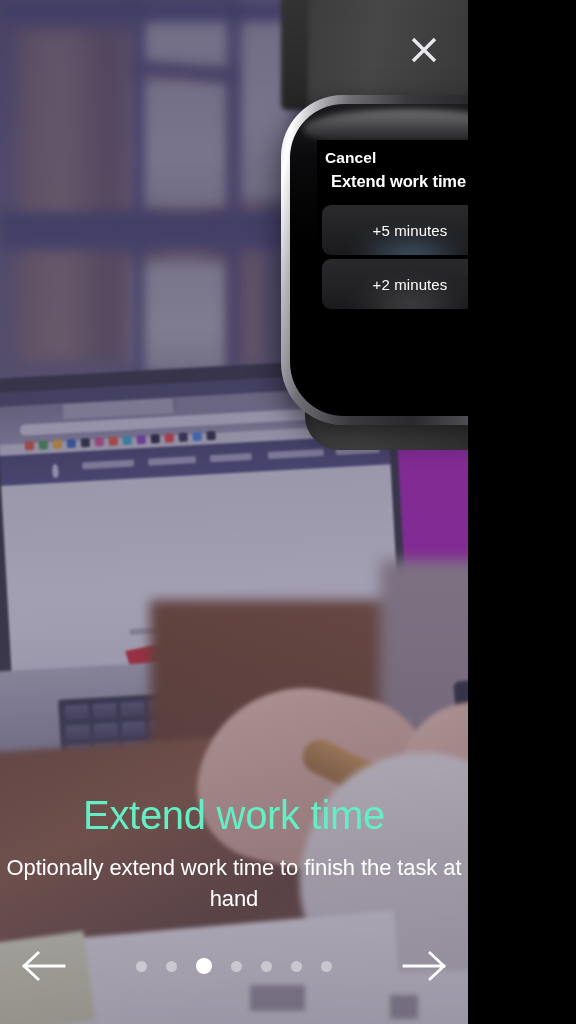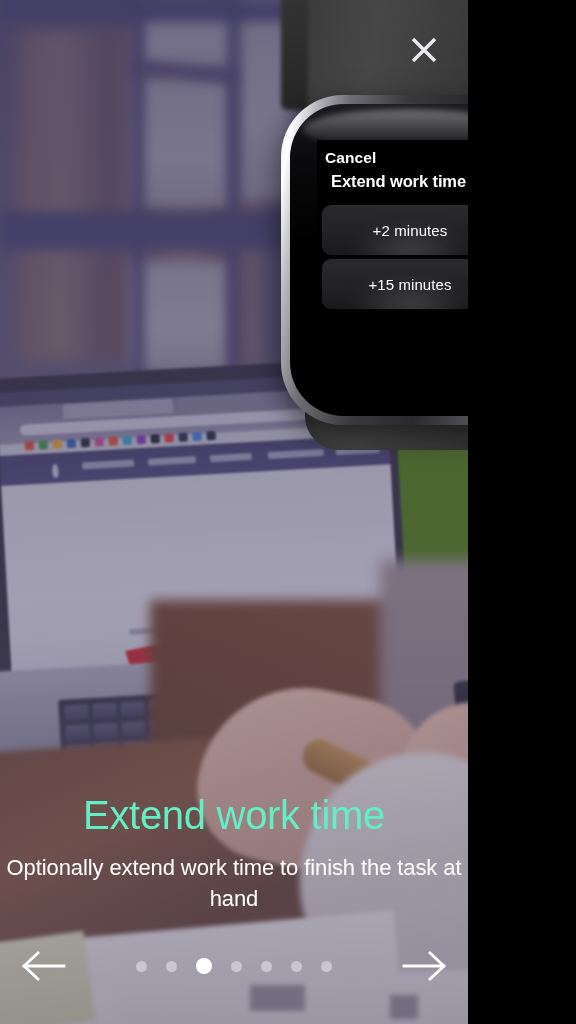--- a/index.html
+++ b/index.html
@@ -8,21 +8,21 @@
     background:#000;
     font-family:"Liberation Sans", sans-serif;
     overflow:hidden;
   }
 
   
   #screen {
     position:relative;
     width:468px; height:1024px;
     overflow:hidden;
-    background:#4d7c0f;
+    background:#a21caf;
   }
 
   
   #photo { position:absolute; inset:0; overflow:hidden; }
 
   
   .bg-wall {
     position:absolute; left:0; top:0; width:576px; height:400px;
     background:
       linear-gradient(180deg,#4a4560 0%, #55506c 40%, #5a5570 100%);
@@ -455,25 +455,25 @@
     </div>
     <div class="crown"></div>
     <div class="sidebtn"></div>
 
     <div id="watch-screen">
       <div id="cancel-link">Cancel</div>
 
       <div id="watch-title">Extend work time</div>
 
       <div id="watch-options">
+        <div class="opt">
+          <span>+5 minutes</span>
+        </div>
         <div class="opt glow-warm">
           <span>+2 minutes</span>
-        </div>
-        <div class="opt glow-warm">
-          <span>+15 minutes</span>
         </div>
       </div>
     </div>
   </div>
 
   <div id="caption">
     <div id="headline">Extend work time</div>
     <div id="subtext">Optionally extend work time to finish the task at hand</div>
   </div>
 

